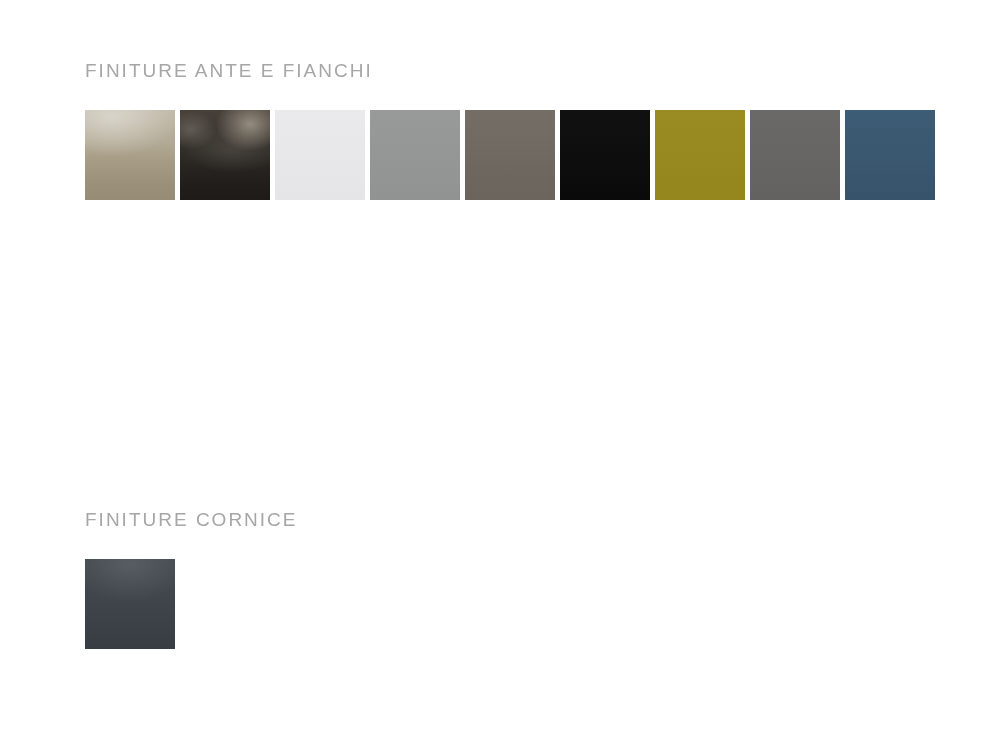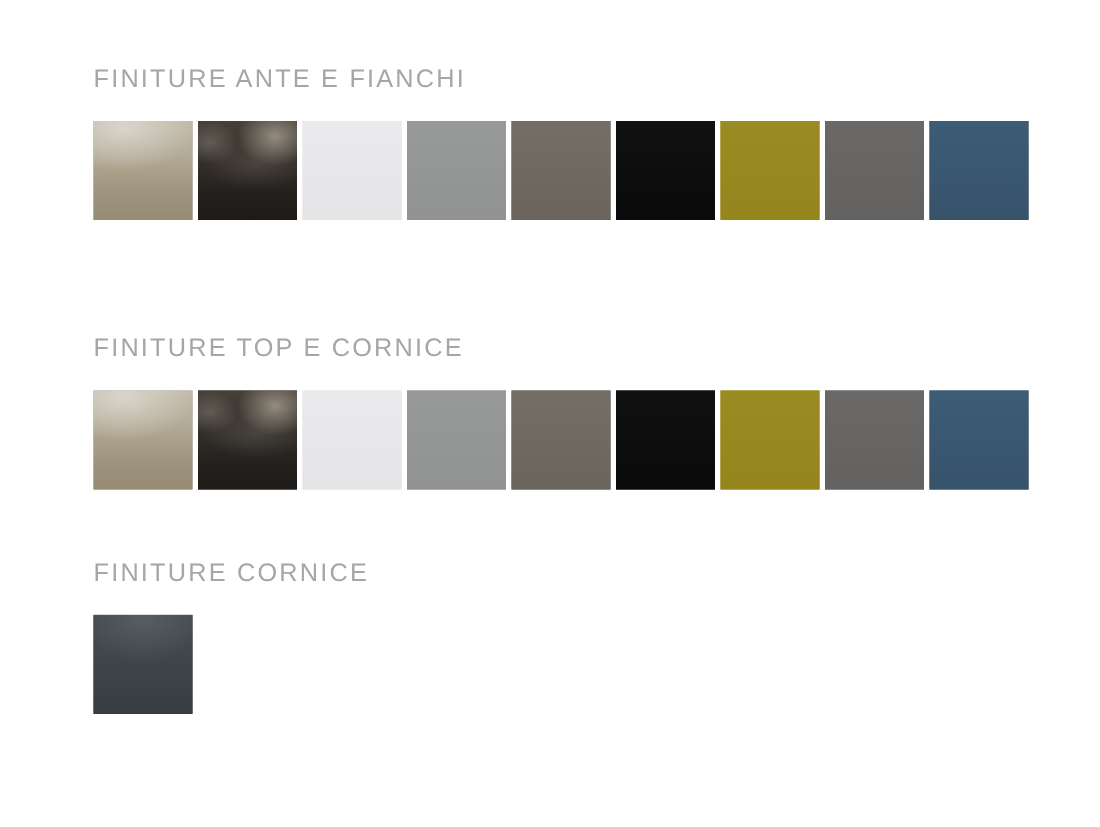--- a/index.html
+++ b/index.html
@@ -27,21 +27,21 @@
   .section {
     position: absolute;
     left: 0;
     width: 1000px;
   }
 
   .section-title {
     margin: 0;
     padding: 0 0 0 85px;
     font-family: "Liberation Sans", sans-serif;
-    font-size: 23px;
+    font-size: 19px;
     font-weight: 400;
     letter-spacing: 2.0px;
     color: #a6a6a6;
     line-height: 22px;
     white-space: nowrap;
   }
 
   .swatch-row {
     position: relative;
     padding-left: 85px;
@@ -102,34 +102,20 @@
         <div class="swatch fin-bianco"></div>
         <div class="swatch fin-grigio"></div>
         <div class="swatch fin-tortora"></div>
         <div class="swatch fin-nero"></div>
         <div class="swatch fin-senape"></div>
         <div class="swatch fin-antracite"></div>
         <div class="swatch fin-petrolio"></div>
       </div>
   </div>
 
-  <div class="section" style="top:305px;">
-    <h2 class="section-title" style="color: rgb(166, 166, 166);">FINITURE TOP E CORNICE</h2>
-    <div class="swatch-row" style="margin-top:28px;">
-        <div class="swatch fin-bronzo"></div>
-        <div class="swatch fin-piombo"></div>
-        <div class="swatch fin-bianco"></div>
-        <div class="swatch fin-grigio"></div>
-        <div class="swatch fin-tortora"></div>
-        <div class="swatch fin-nero"></div>
-        <div class="swatch fin-senape"></div>
-        <div class="swatch fin-antracite"></div>
-        <div class="swatch fin-petrolio"></div>
-      </div>
-  </div>
 
   <div class="section" style="top:509px;">
     <h2 class="section-title" style="color: rgb(166, 166, 166);">FINITURE CORNICE</h2>
     <div class="swatch-row" style="margin-top:28px;">
         <div class="swatch fin-piedino"></div>
       </div>
   </div>
 
 </div>
 

